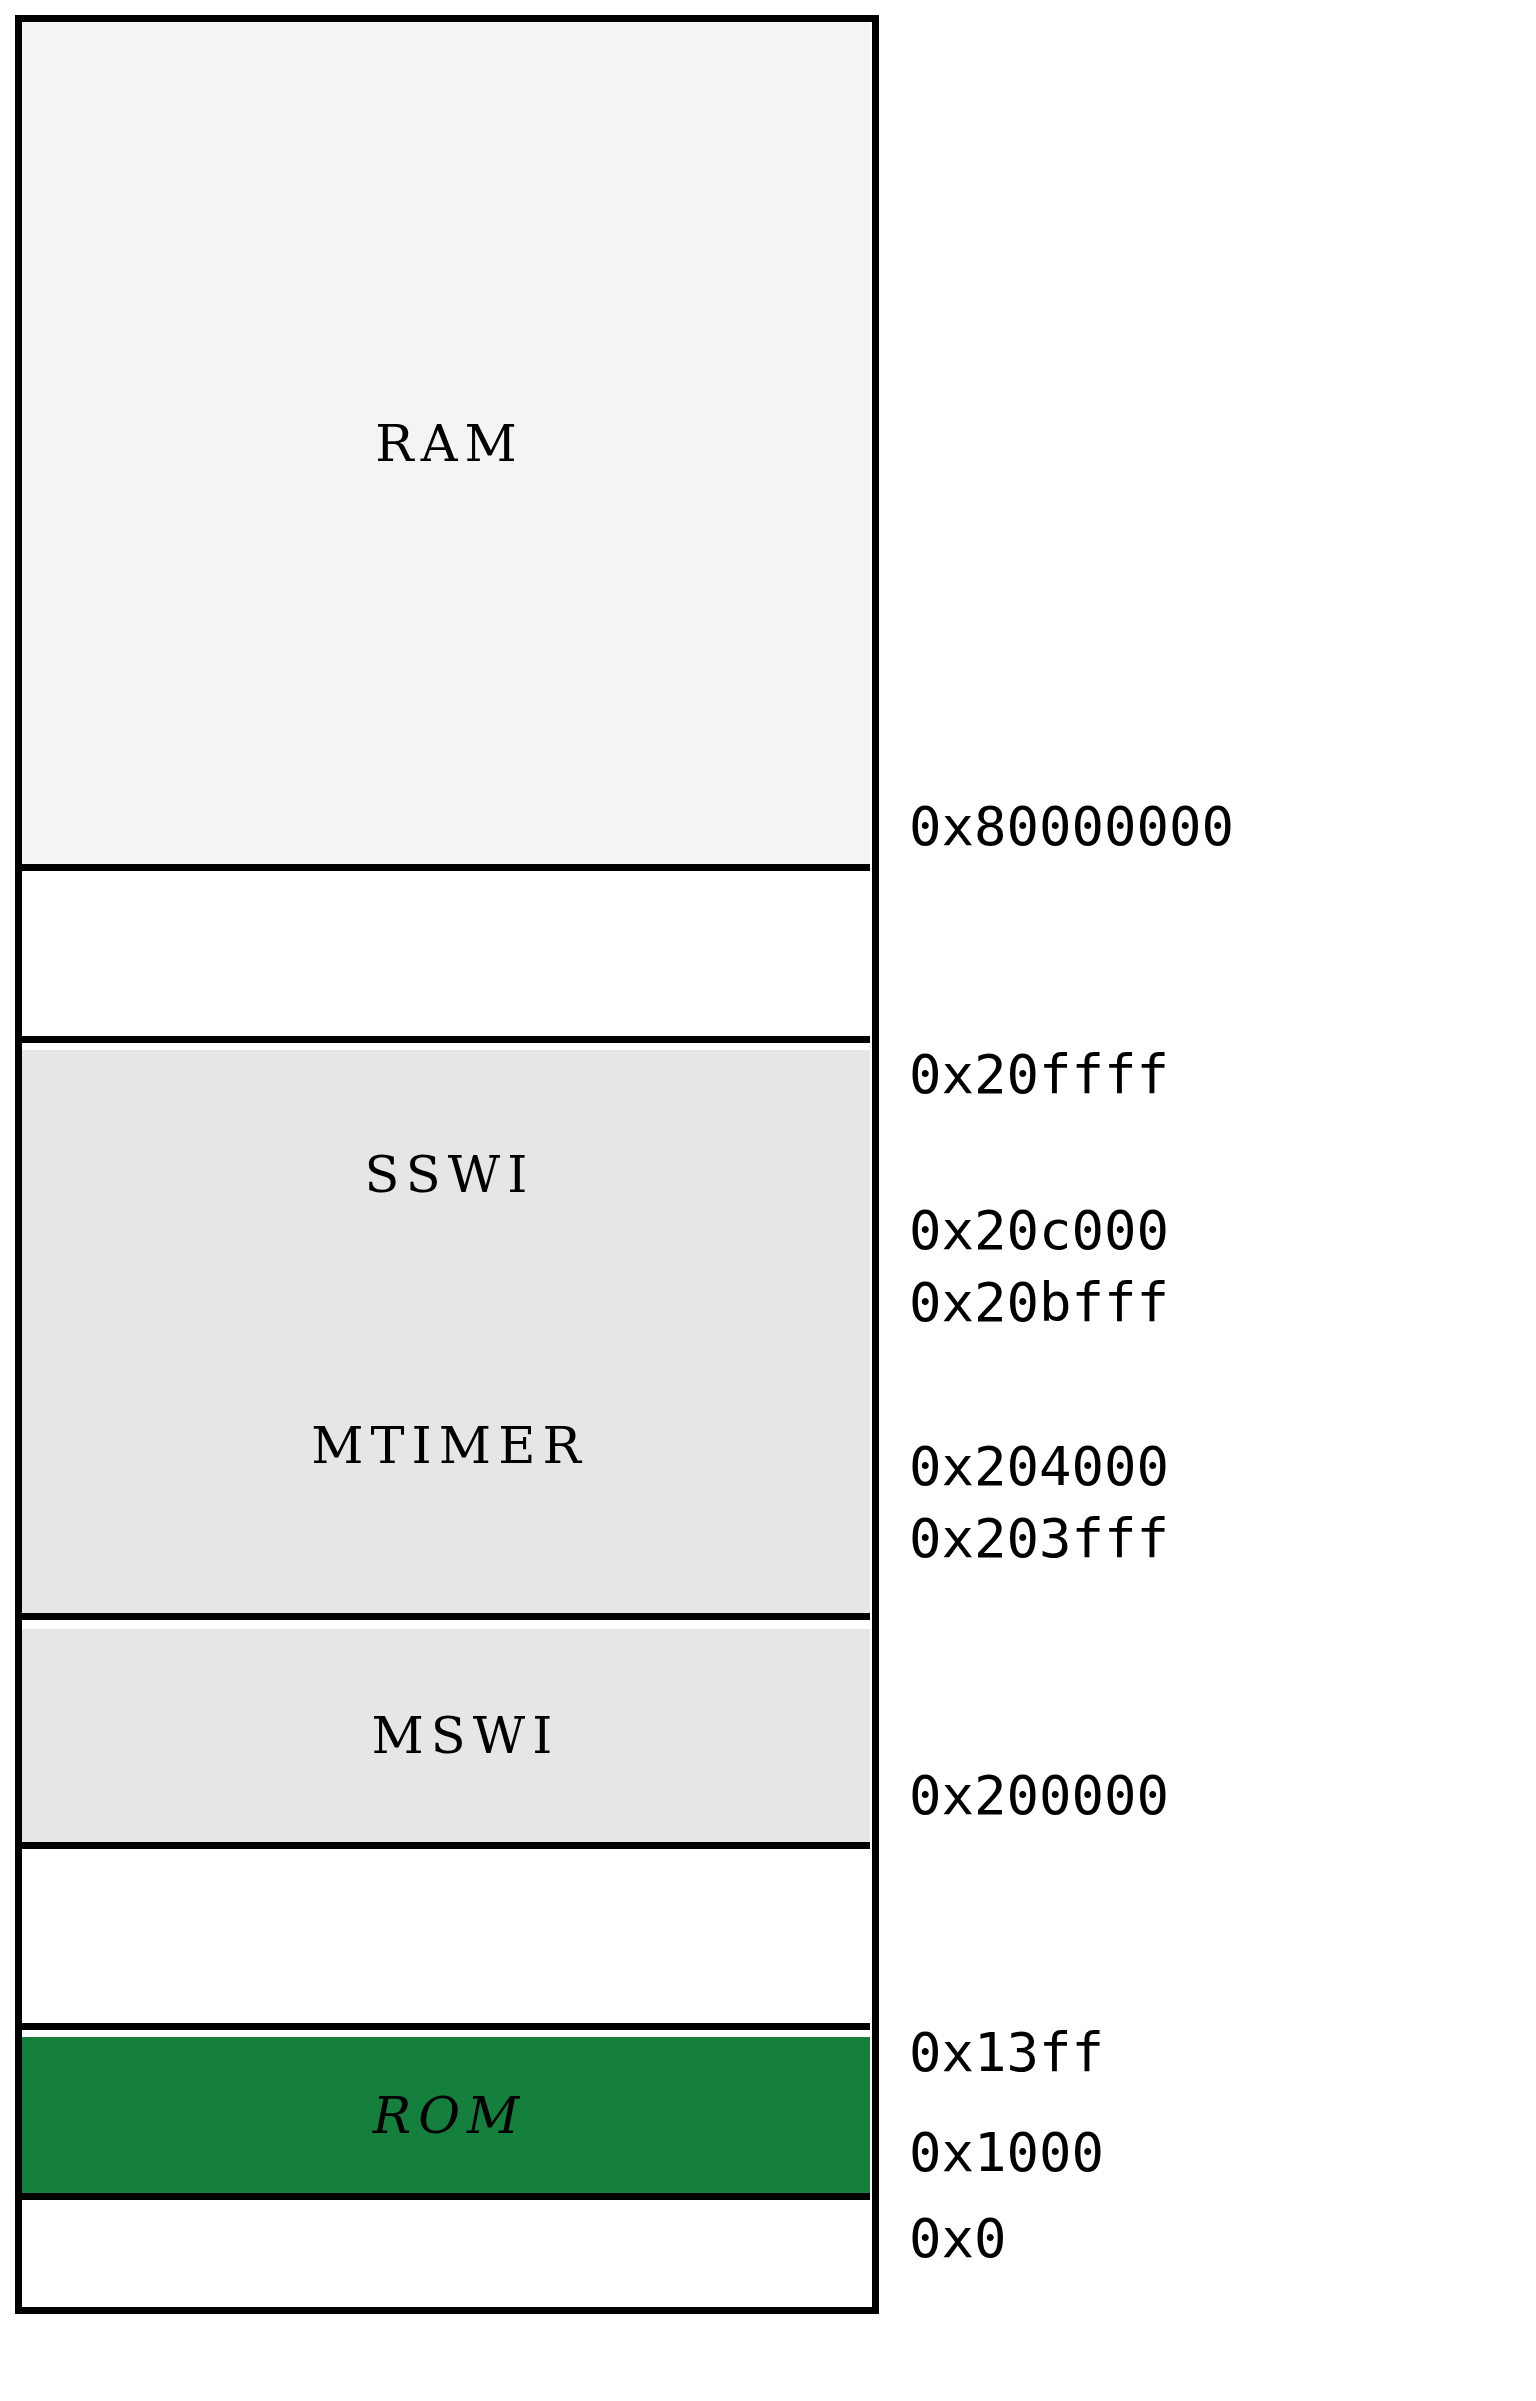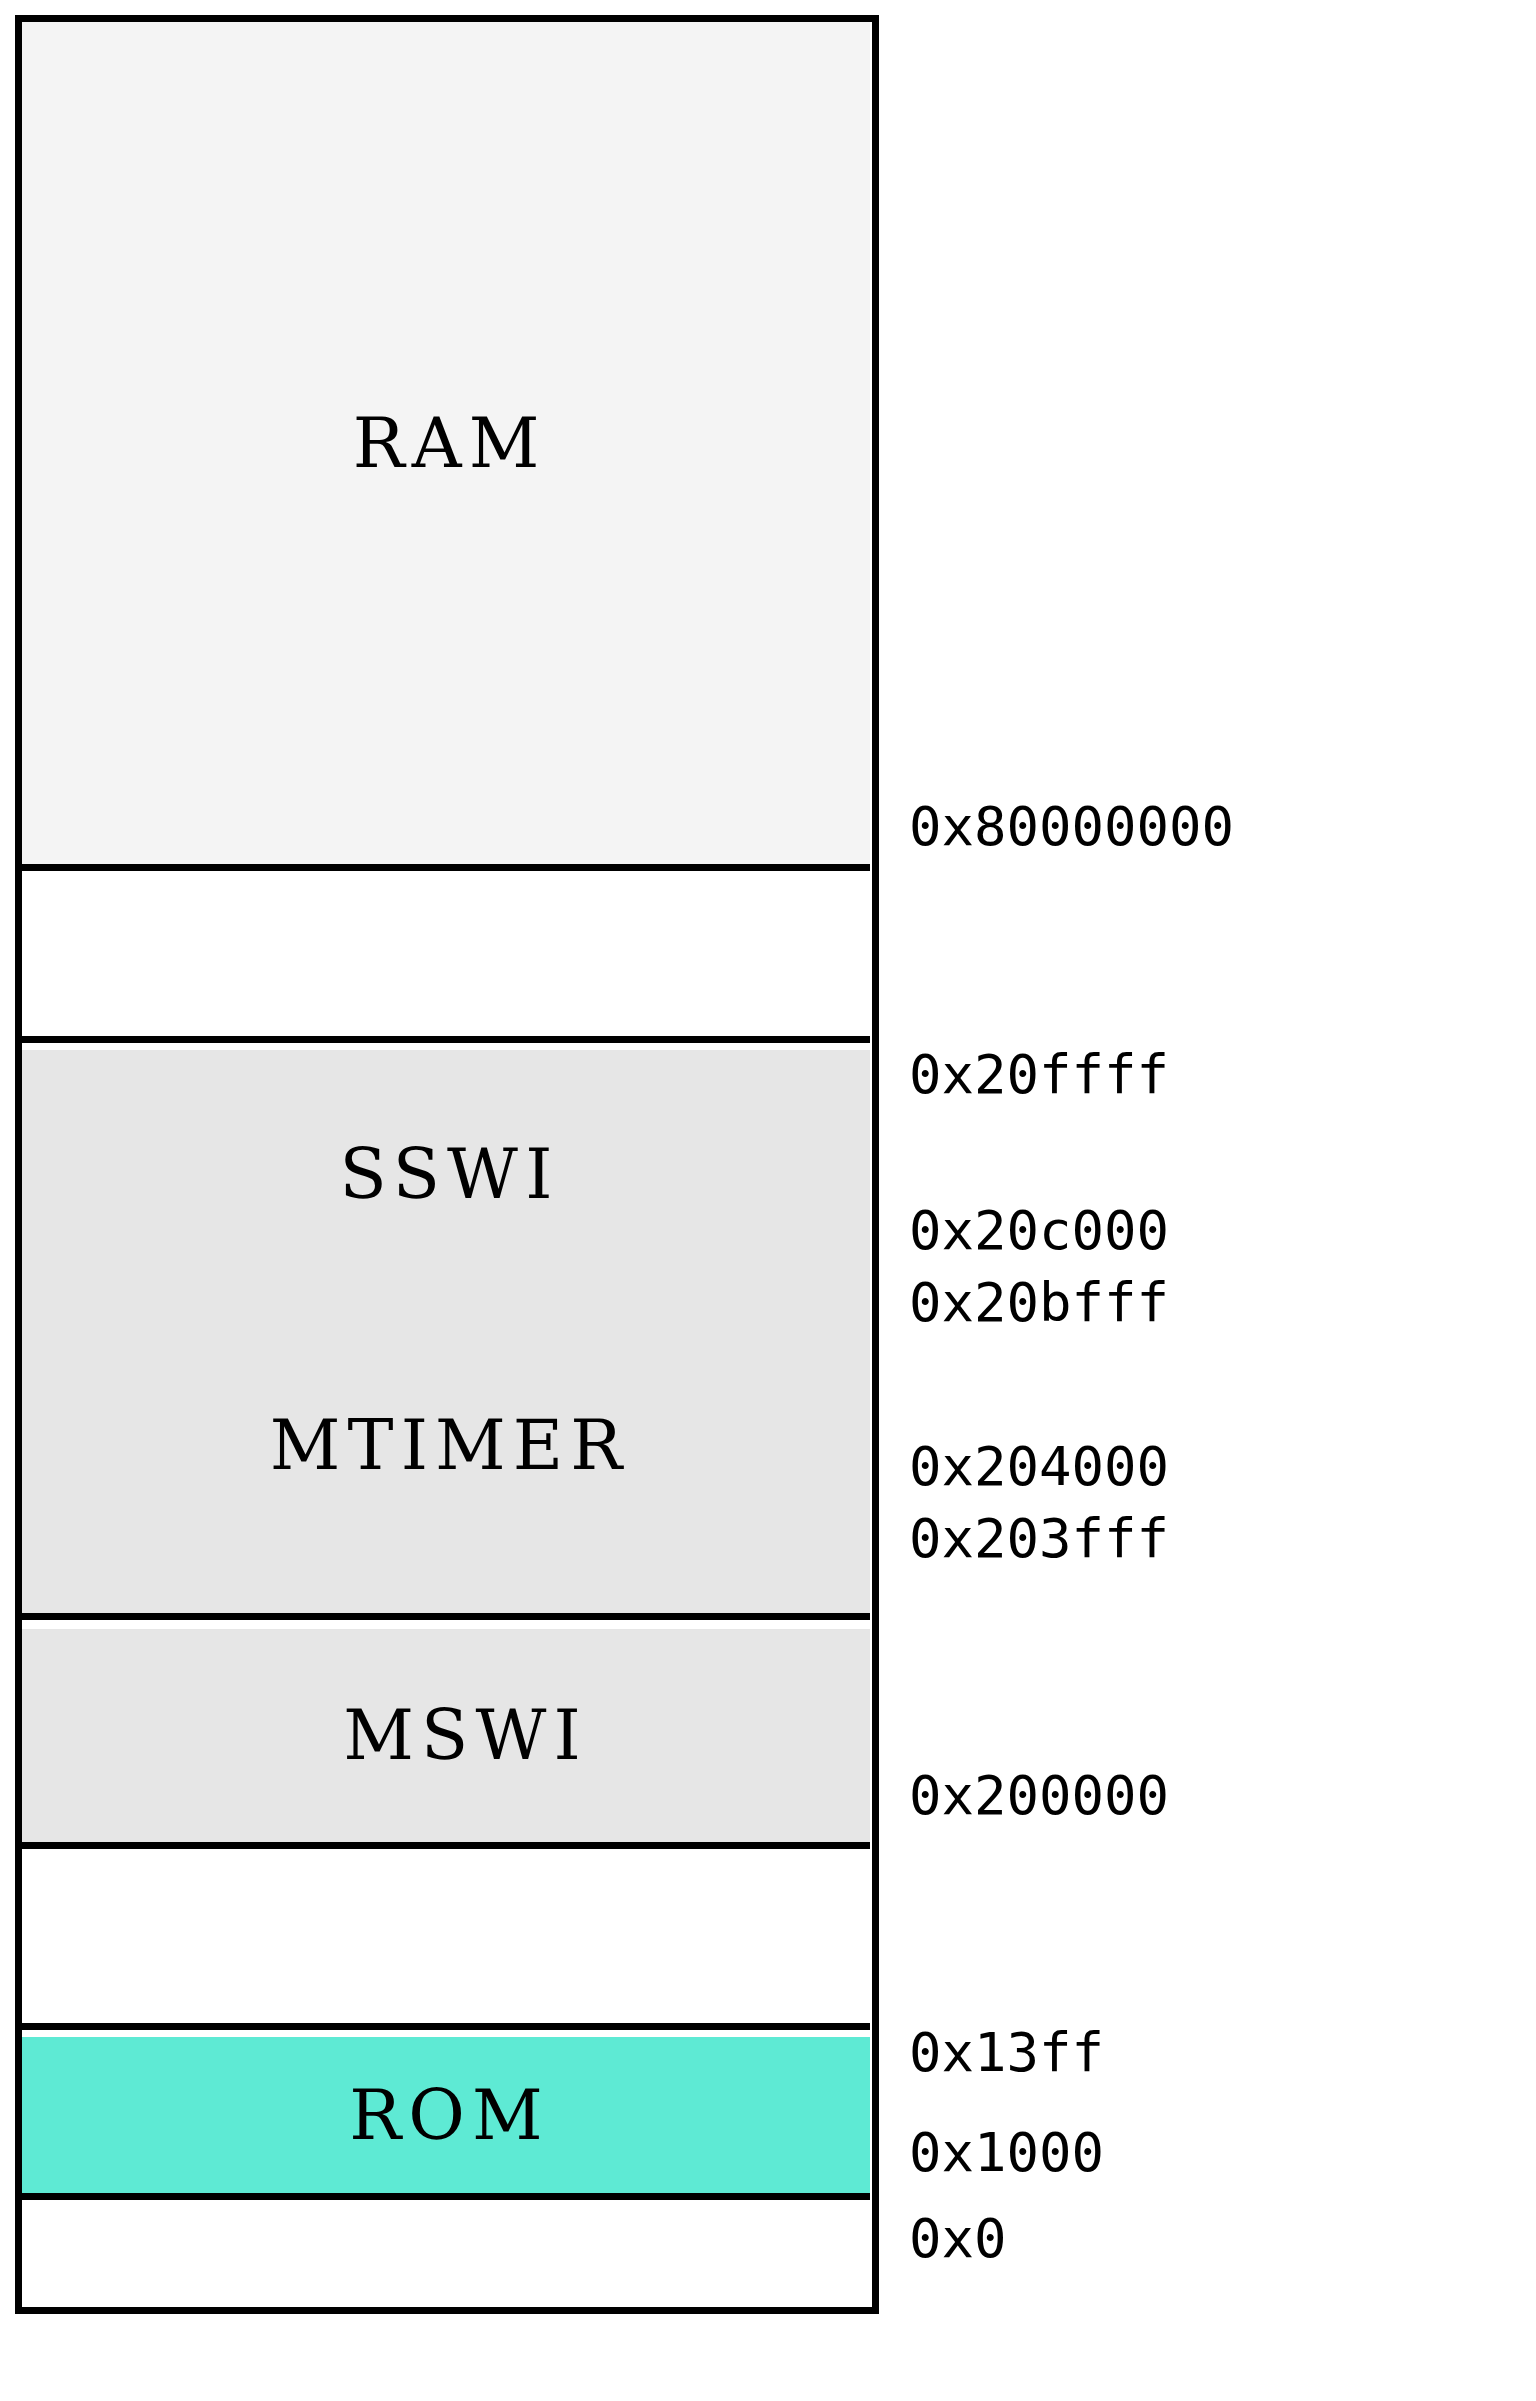--- a/index.html
+++ b/index.html
@@ -43,32 +43,32 @@
     box-sizing: border-box;
     display: flex;
     align-items: center;
     justify-content: center;
   }
   .region.sep-bottom {
     border-bottom: 7.9px solid #000000;
   }
   .region-label {
     font-family: "DejaVu Serif", "Liberation Serif", serif;
-    font-size: 69px;
+    font-size: 51px;
     letter-spacing: 7.1px;
     text-indent: 7.1px;
     color: #000000;
     line-height: 1;
     white-space: nowrap;
   }
 
   
   .fill-ram  { background: #f4f4f4; }
   .fill-dev  { background: #e6e6e6; }
-  .fill-rom  { background: #5eead4; }
+  .fill-rom  { background: #15803d; font-style: italic; }
   .fill-void { background: #ffffff; }
 
   
   .addr {
     position: absolute;
     left: 909px;
     font-family: "DejaVu Sans Mono", "Liberation Mono", monospace;
     font-size: 54px;
     line-height: 1;
     color: #000000;

